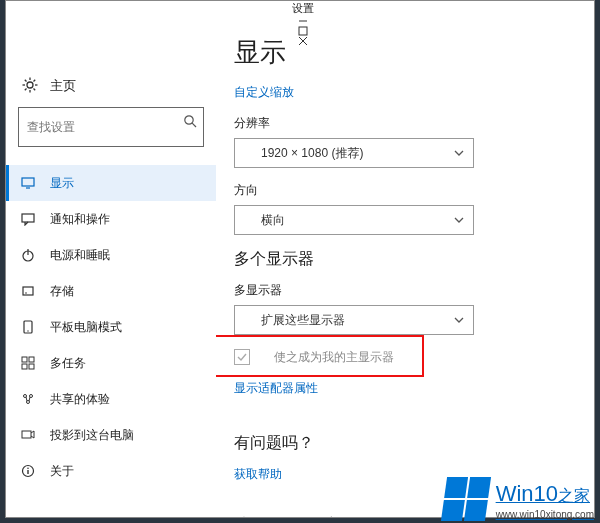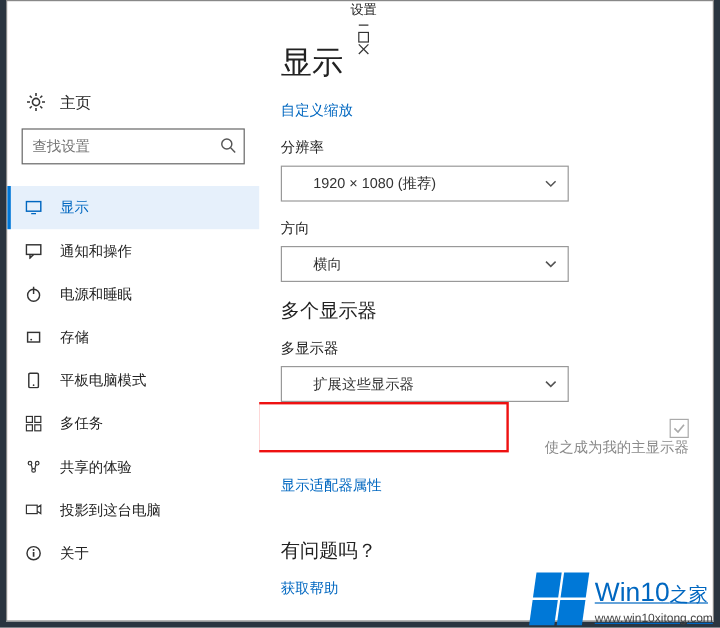--- a/index.html
+++ b/index.html
@@ -52,21 +52,21 @@
     align-items: flex-start;
     gap: 12px;
     padding: 6px 4px 12px 4px;
     color: #222;
     font-size: 13px;
     margin-top: 36px;
   }
   .search-box {
     position: relative;
     border: 1px solid #666;
-    height: 30px;
+    height: 40px;
     display: flex;
     align-items: center;
     padding: 0 28px 0 8px;
     margin-bottom: 18px;
   }
   .search-box input {
     border: none; outline: none;
     width: 100%;
     font-size: 12px;
     color: #666;
@@ -149,26 +149,25 @@
     color: #555;
   }
   h2.subhead {
     font-size: 16px;
     font-weight: 400;
     color: #222;
     margin: 10px 0 12px 0;
   }
   .checkbox-row {
     display: flex;
-    align-items: flex-end;
-    gap: 0;
+    align-items: flex-start;
+    gap: 24px;
     color: #8a8a8a;
     font-size: 12px;
     margin-bottom: 14px;
-    flex-direction: column;
   }
   .checkbox-row .cb {
     width: 16px; height: 16px;
     border: 1px solid #aaa;
     display:flex; align-items:center; justify-content:center;
     color:#aaa;
   }
   .red-box {
     position: absolute;
     border: 2px solid #e11;

